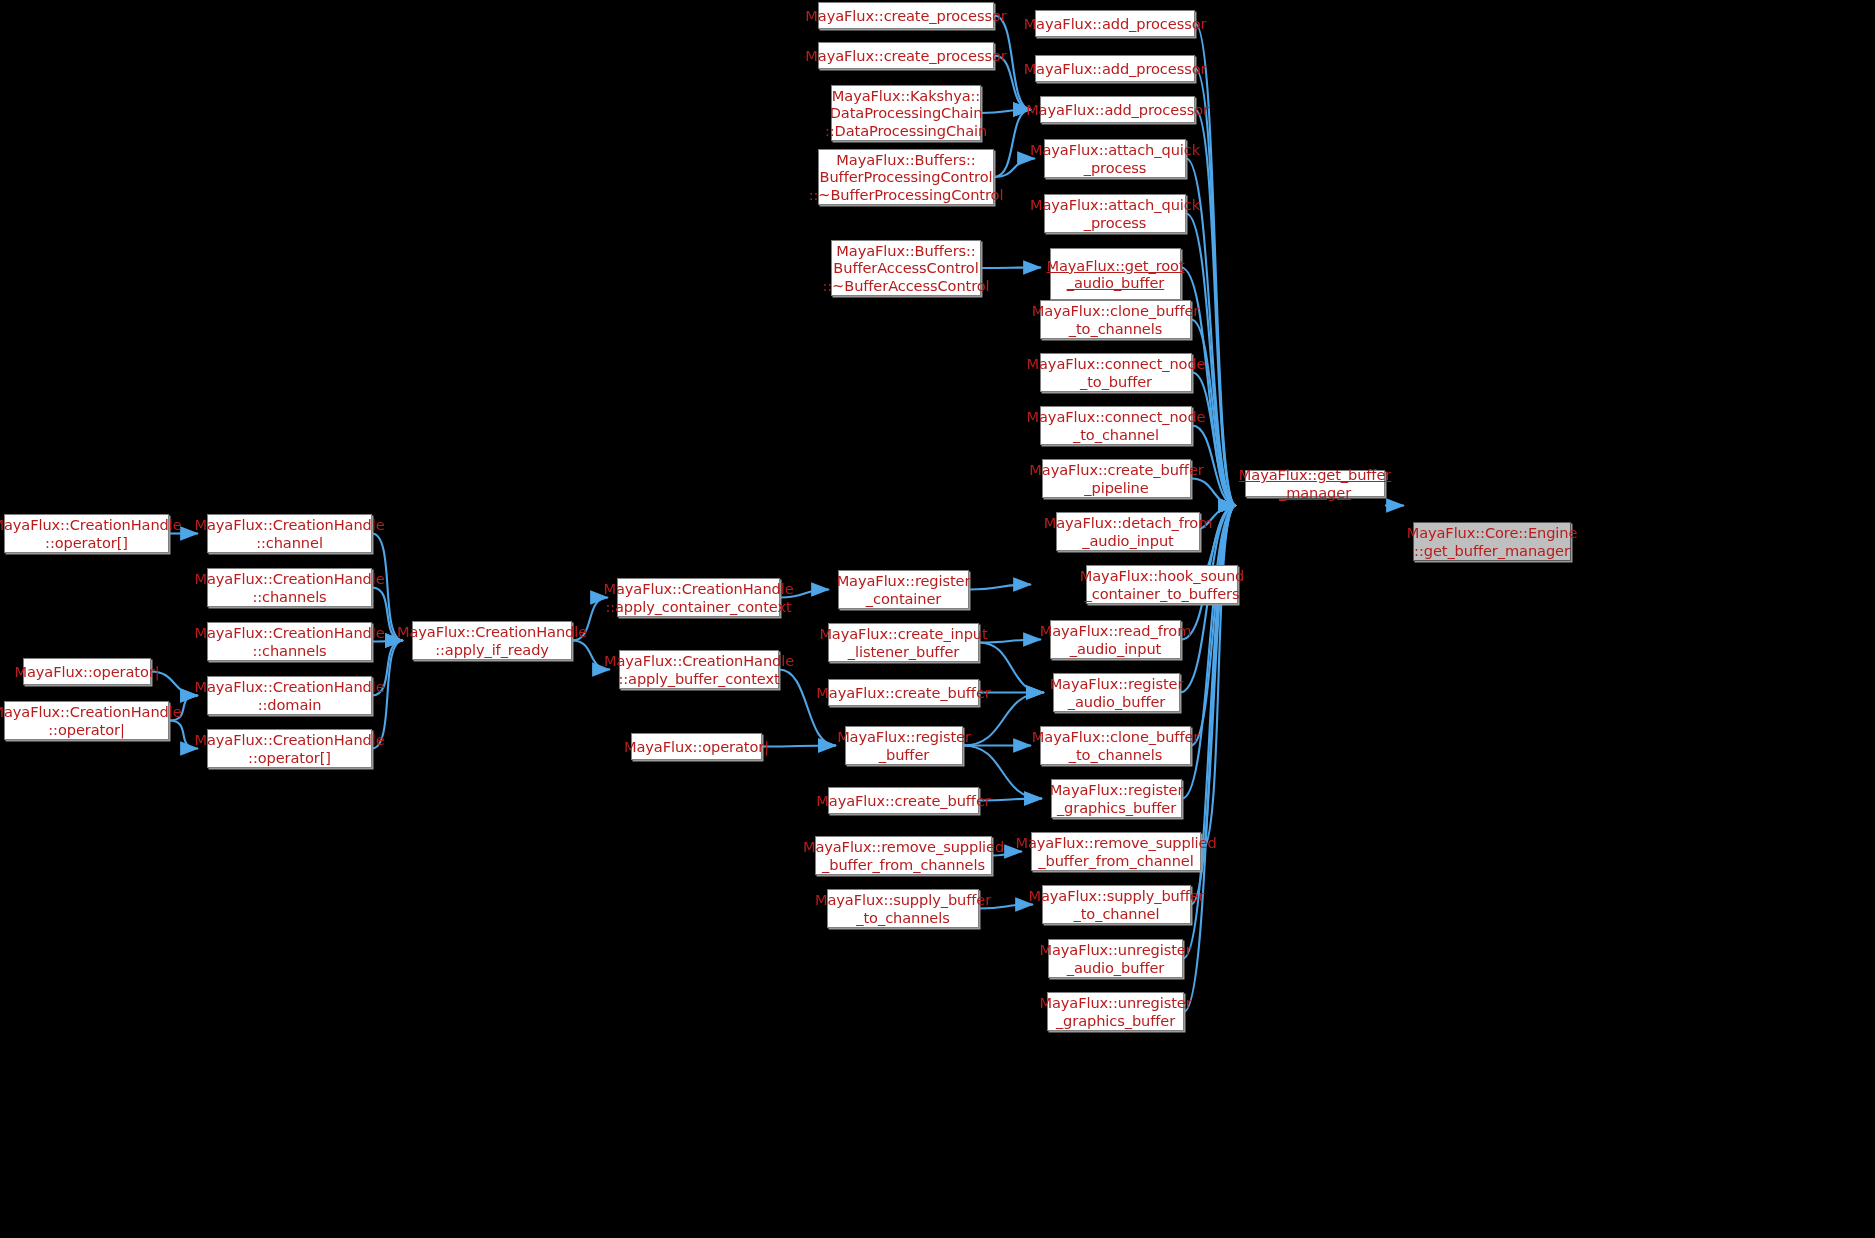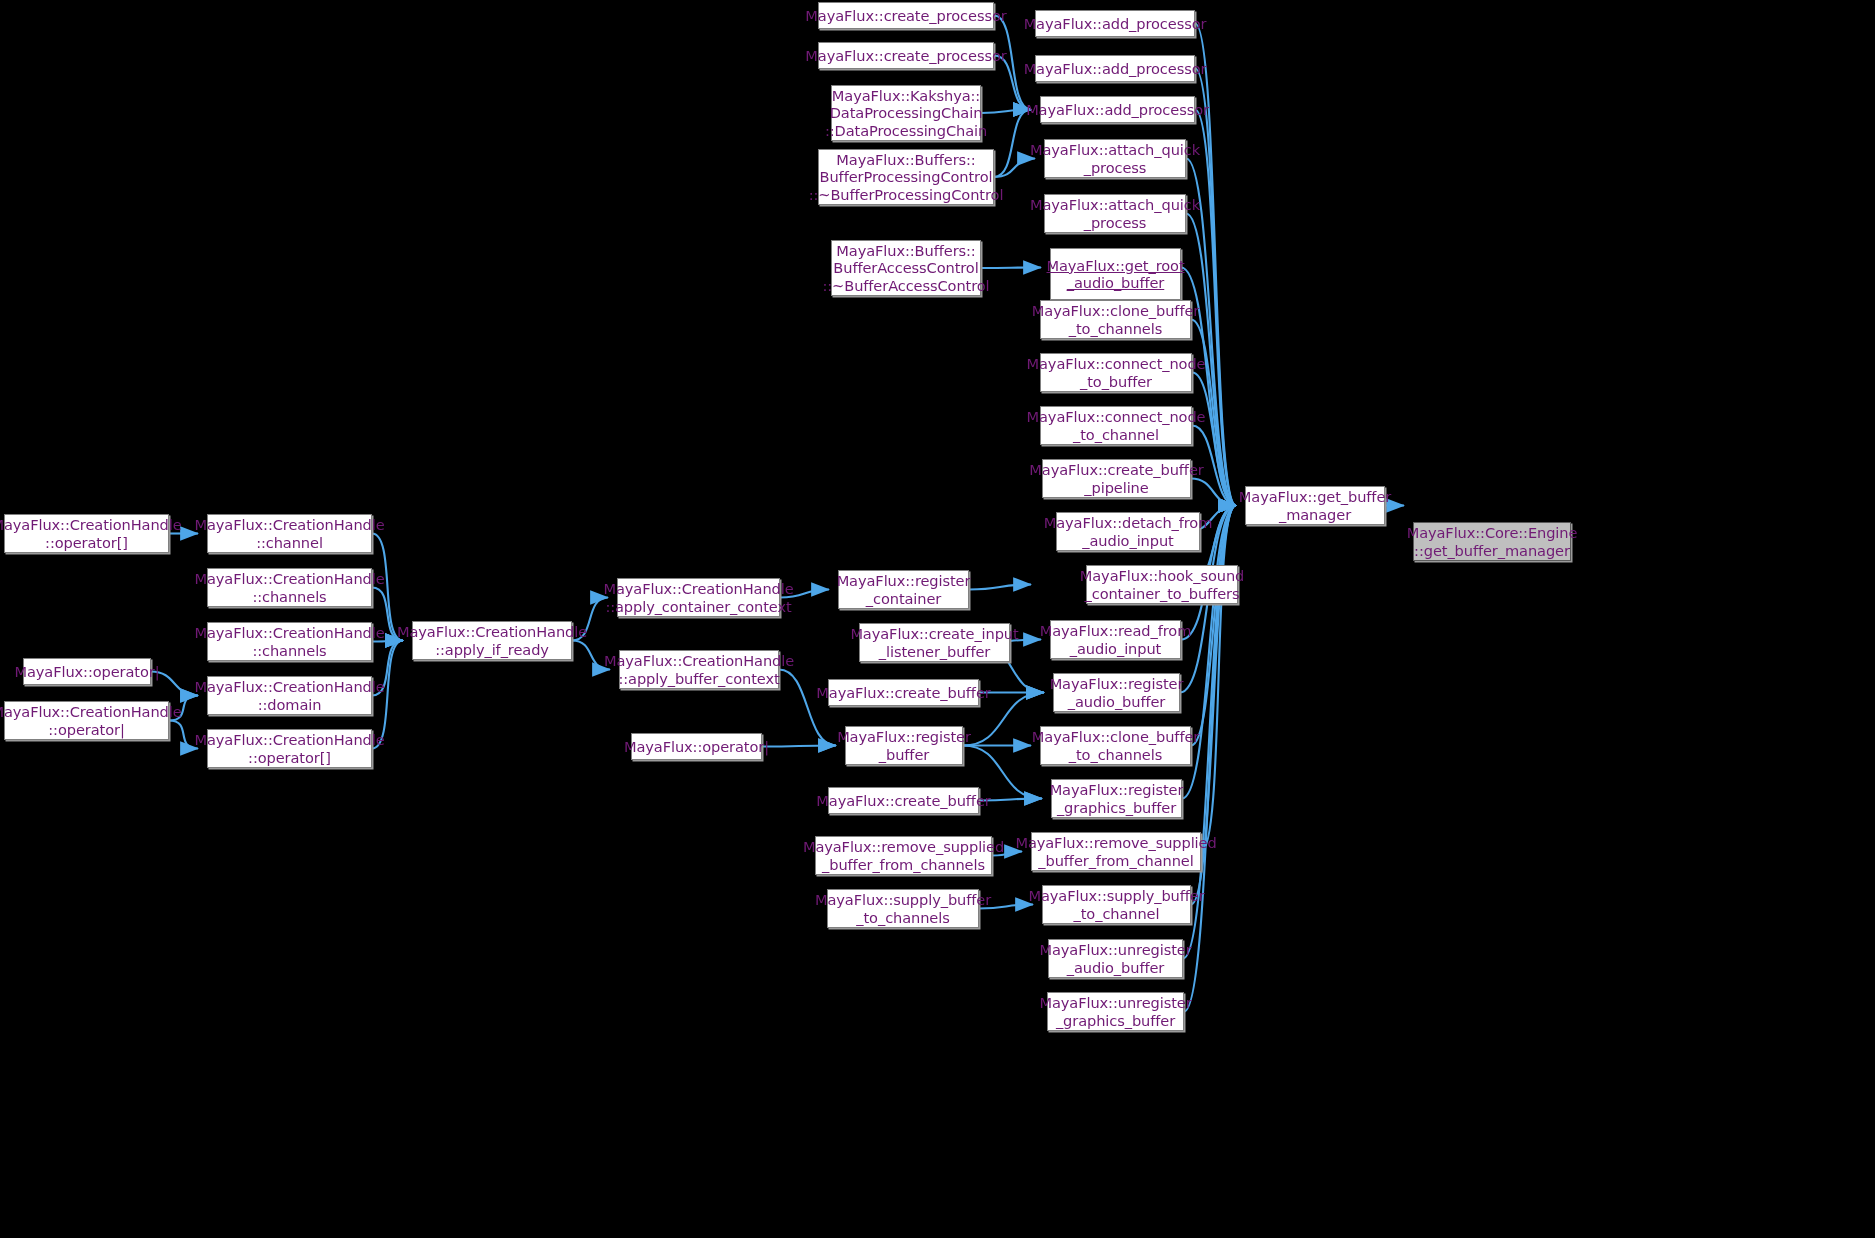--- a/index.html
+++ b/index.html
@@ -1,20 +1,20 @@
 <!DOCTYPE html>
 <html><head>
 <meta charset="utf-8">
 <style>
   html,body{margin:0;padding:0;background:#000;}
   #canvas{position:relative;width:1875px;height:1238px;background:#000;
           font-family:"DejaVu Sans","Liberation Sans",sans-serif;overflow:hidden;}
   .node{position:absolute;box-sizing:border-box;background:#fff;border:1px solid #808080;
         box-shadow:1.5px 1.5px 0 0 #9a9a9a;display:flex;align-items:center;justify-content:center;
-        text-align:center;color:#701a75;font-size:14.6px;line-height:17.5px;letter-spacing:-0.1px;
+        text-align:center;color:#b91c1c;font-size:14.6px;line-height:17.5px;letter-spacing:-0.1px;
         white-space:pre-line;padding:8px 4px;}
   .node.current{background:#bfbfbf;border-color:#5a5a5a;margin-top:36px;}
   svg.edges{position:absolute;left:0;top:0;width:1875px;height:1238px;pointer-events:none;}
   .edge{fill:none;stroke:#4ea6e8;stroke-width:2.1px;}
   .arrowhead{fill:#4ea6e8;}
 </style>
 </head>
 <body>
 
 <div id="canvas">
@@ -122,21 +122,21 @@
       <div class="node" style="left: 1031px; top: 832px; width: 170px; height: 39px;">MayaFlux::remove_supplied
 _buffer_from_channel</div>
       <div class="node" style="left: 1042px; top: 885px; width: 149px; height: 39px;">MayaFlux::supply_buffer
 _to_channel</div>
       <div class="node" style="left: 1048px; top: 939px; width: 135px; height: 39px;">MayaFlux::unregister
 _audio_buffer</div>
       <div class="node" style="left: 1047px; top: 992px; width: 137px; height: 39px;">MayaFlux::unregister
 _graphics_buffer</div>
       <div class="node" style="left: 838px; top: 570px; width: 131px; height: 39px;">MayaFlux::register
 _container</div>
-      <div class="node" style="left: 828px; top: 623px; width: 151px; height: 39px; margin-left: 31px;">MayaFlux::create_input
+      <div class="node" style="left: 828px; top: 623px; width: 151px; height: 39px;">MayaFlux::create_input
 _listener_buffer</div>
       <div class="node" style="left: 828px; top: 679px; width: 151px; height: 27px;">MayaFlux::create_buffer</div>
       <div class="node" style="left: 845px; top: 726px; width: 118px; height: 39px;">MayaFlux::register
 _buffer</div>
       <div class="node" style="left: 828px; top: 787px; width: 151px; height: 27px;">MayaFlux::create_buffer</div>
       <div class="node" style="left: 815px; top: 836px; width: 177px; height: 39px;">MayaFlux::remove_supplied
 _buffer_from_channels</div>
       <div class="node" style="left: 827px; top: 889px; width: 152px; height: 39px;">MayaFlux::supply_buffer
 _to_channels</div>
       <div class="node" style="left: 631px; top: 733px; width: 131px; height: 27px;">MayaFlux::operator|</div>
@@ -154,18 +154,18 @@
 ::channels</div>
       <div class="node" style="left: 207px; top: 676px; width: 165px; height: 39px;">MayaFlux::CreationHandle
 ::domain</div>
       <div class="node" style="left: 207px; top: 729px; width: 165px; height: 39px;">MayaFlux::CreationHandle
 ::operator[]</div>
       <div class="node" style="left: 4px; top: 514px; width: 165px; height: 39px;">MayaFlux::CreationHandle
 ::operator[]</div>
       <div class="node" style="left: 23px; top: 658px; width: 128px; height: 27px;">MayaFlux::operator|</div>
       <div class="node" style="left: 4px; top: 701px; width: 165px; height: 39px;">MayaFlux::CreationHandle
 ::operator|</div>
-      <div class="node" style="left: 1245px; top: 486px; width: 140px; height: 39px;">MayaFlux::get_buffer
+      <div class="node" style="left: 1245px; top: 470px; width: 140px; height: 27px; text-decoration: underline;">MayaFlux::get_buffer
 _manager</div>
       <div class="node current" style="left: 1413px; top: 486px; width: 158px; height: 39px;">MayaFlux::Core::Engine
 ::get_buffer_manager</div>
     </div>
 </div>
 
 </body></html>

